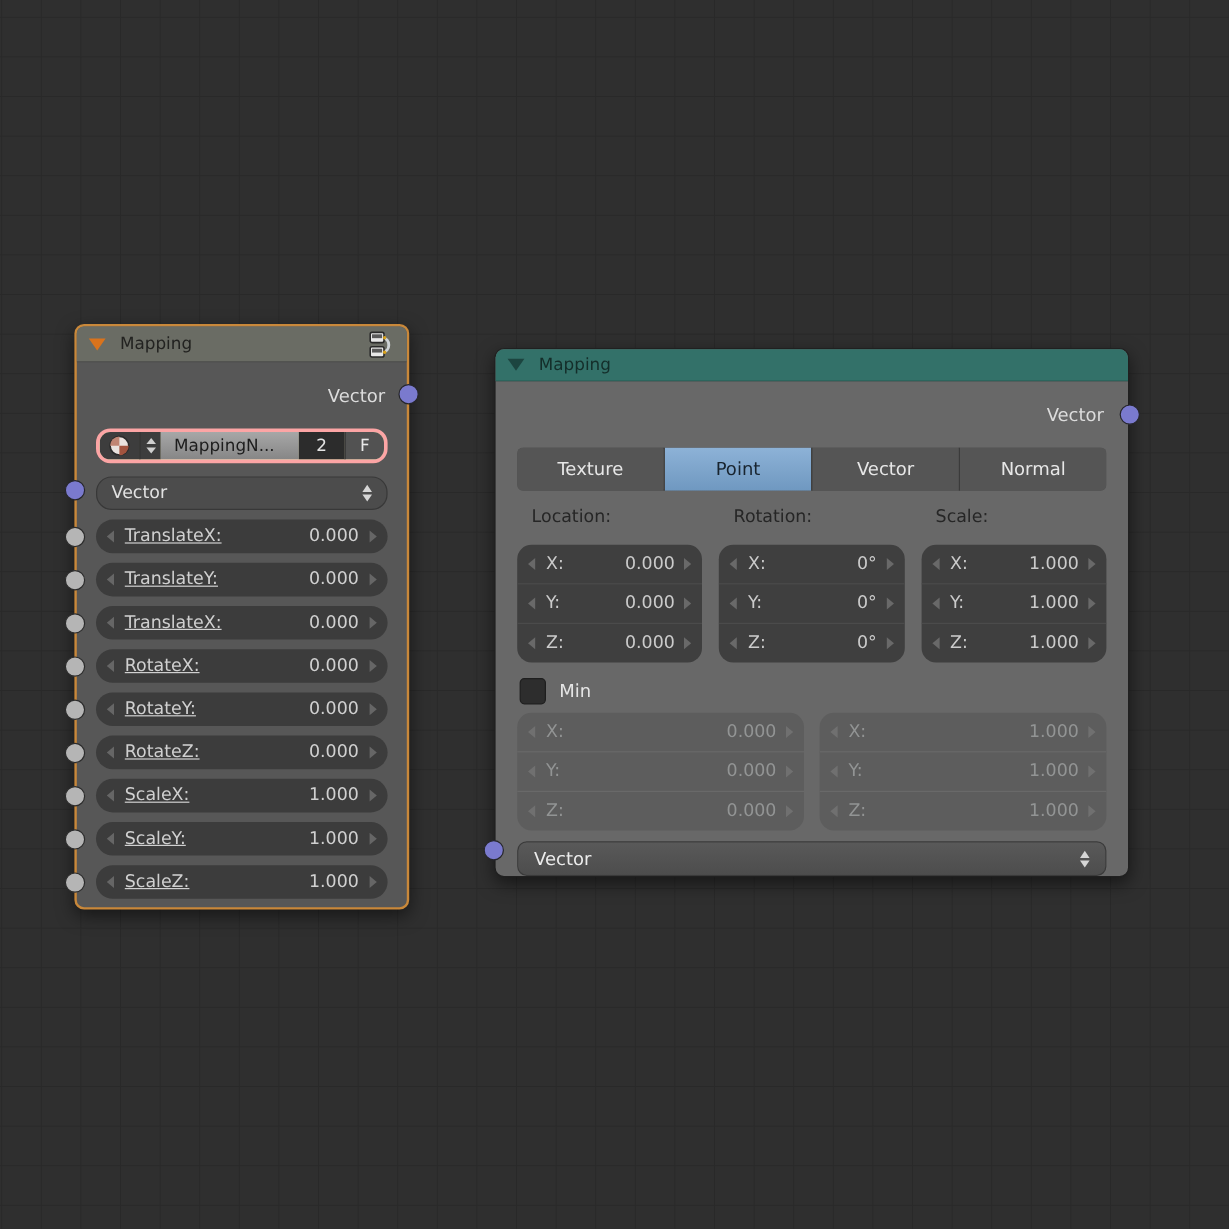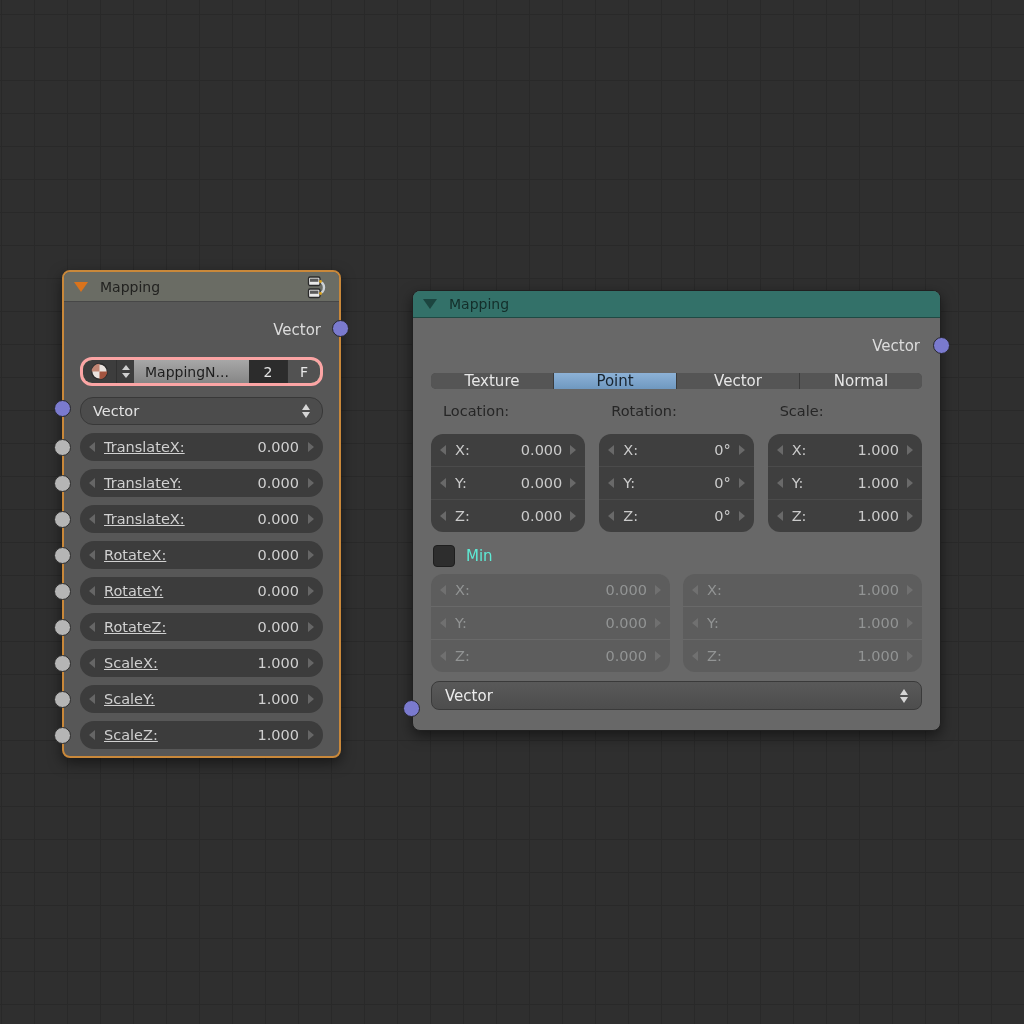--- a/index.html
+++ b/index.html
@@ -67,21 +67,21 @@
     background:#686868; border:1px solid #202020;
   }
   .node-right .header {
     height:27px; background:#337169; border-radius:7px 7px 0 0;
     border-bottom:1px solid #1f4a44;
     display:flex; align-items:center; padding:0 10px;
   }
   .node-right .node-title { color:#142e2a; }
   .nr-body { padding:0 18px; }
 
-  .tabs { height:16px; margin-top:13px; display:flex; border-radius:5px; overflow:hidden; box-shadow:inset 0 0 0 1px rgba(0,0,0,.28); }
+  .tabs { height:36px; margin-top:13px; display:flex; border-radius:5px; overflow:hidden; box-shadow:inset 0 0 0 1px rgba(0,0,0,.28); }
   .tab { flex:1; background:#555555; color:#e7e7e7; font-size:15px; display:flex; align-items:center; justify-content:center; }
   .tab + .tab { border-left:1px solid #3b3b3b; }
   .tab.active { background:linear-gradient(#8db2d7,#6f98c0); color:#18242f; }
 
   .col3 { display:flex; gap:14px; }
   .glabel-row { margin-top:8px; height:22px; align-items:flex-end; }
   .glabel { flex:1; font-size:14.5px; color:#262626; padding-left:12px; }
   .groups-row { margin-top:15px; }
   .xyz { flex:1; background:#3f3f3f; border-radius:12px; overflow:hidden; height:98px; display:flex; flex-direction:column; }
   .xyz-row { flex:1; display:flex; align-items:center; padding:0 9px; }
@@ -90,21 +90,21 @@
   .xyz .val { flex:1; text-align:right; font-size:14.5px; color:#cbcbcb; padding-right:8px; }
   .xyz.disabled { background:#5d5d5d; }
   .xyz.disabled .xyz-row + .xyz-row { border-top:1px solid #696969; }
   .xyz.disabled .axis, .xyz.disabled .val { color:#929494; }
   .xyz.disabled .arrL { border-right-color:rgba(255,255,255,.12); }
   .xyz.disabled .arrR { border-left-color:rgba(255,255,255,.12); }
 
   .minmax-row { margin-top:12px; height:23px; display:flex; gap:13px; }
   .mm-half { flex:1; display:flex; align-items:center; }
   .checkbox { width:22px; height:22px; background:#2d2d2d; border:1px solid #1e1e1e; border-radius:4px; margin-left:2px; }
-  .mm-label { font-size:15px; color:#5eead4; margin-left:11px; }
+  .mm-label { font-size:15px; color:#e5e5e5; margin-left:11px; }
   .mm-groups { margin-top:7px; gap:13px; }
 
   .nr-select { margin-top:9px; height:29px; background:linear-gradient(#595959,#4d4d4d); border:1px solid #3a3a3a; border-radius:8px; display:flex; align-items:center; padding:0 13px; }
   .nr-select .sel-label { flex:1; font-size:15px; color:#ececec; }
 
   
   .socket { position:absolute; width:17px; height:17px; border-radius:50%; border:1.5px solid #26262b; }
   .socket.vec { background:#7a7ace; }
   .socket.val { background:#b5b5b5; border-color:#2c2c2c; }
 </style>

